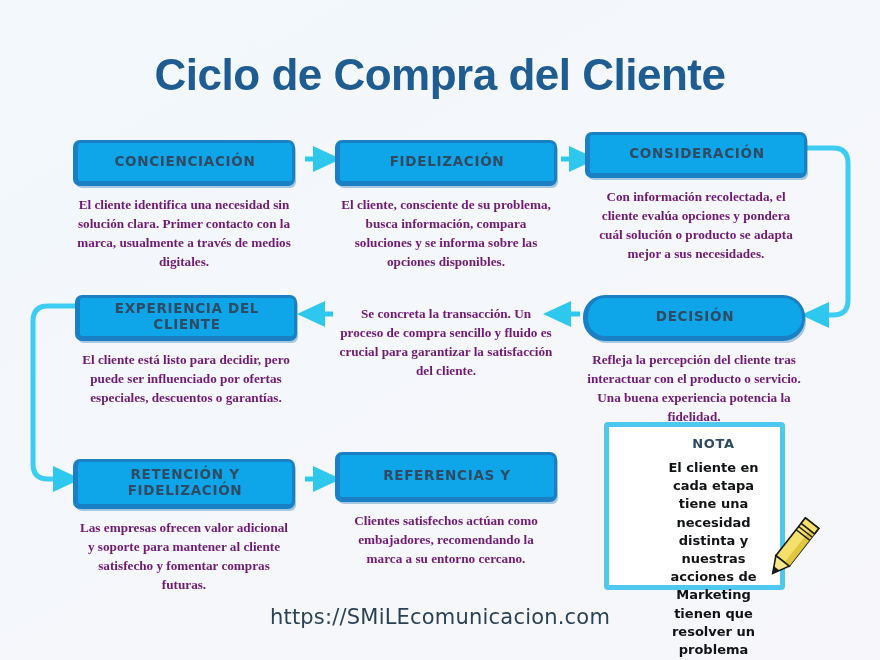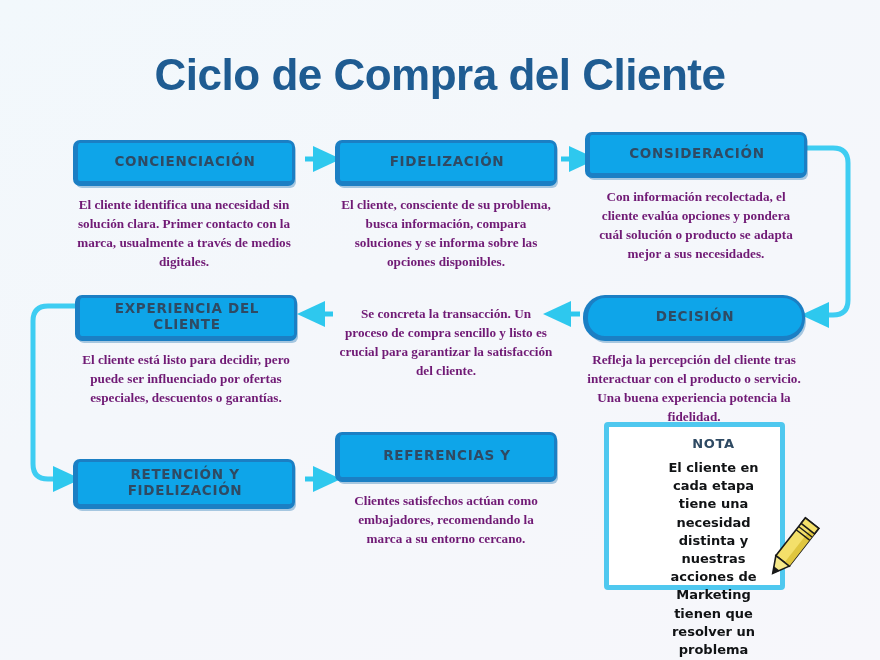--- a/index.html
+++ b/index.html
@@ -123,40 +123,41 @@
   </div>
 
   <div class="stage" style="left:75px;top:295px;width:222px;">
     <div class="stage-box" style="height:38px;border-radius:7px;">
       <span class="stage-title">EXPERIENCIA DEL CLIENTE</span>
     </div>
     <div class="stage-desc">El cliente está listo para decidir, pero puede ser influenciado por ofertas especiales, descuentos o garantías.</div>
   </div>
 
   <div class="stage" style="left:335px;top:295px;width:222px;">
-    <div class="stage-desc">Se concreta la transacción. Un proceso de compra sencillo y listo es crucial para garantizar la satisfacción del cliente.</div>
+    <div class="stage-desc">Se concreta la transacción. Un proceso de compra sencillo y fluido es crucial para garantizar la satisfacción del cliente.</div>
   </div>
 
   <div class="stage" style="left:583px;top:295px;width:222px;">
     <div class="stage-box" style="height:38px;border-radius:22px;">
       <span class="stage-title">DECISIÓN</span>
     </div>
     <div class="stage-desc">Refleja la percepción del cliente tras interactuar con el producto o servicio. Una buena experiencia potencia la fidelidad.</div>
   </div>
 
   <div class="stage" style="left:73px;top:459px;width:222px;">
     <div class="stage-box" style="height:42px;">
       <span class="stage-title">
         <span>RETENCIÓN Y</span><br>
         <span>FIDELIZACIÓN</span>
       </span>
     </div>
+    <div class="stage-desc">Las empresas ofrecen valor adicional y soporte para mantener al cliente satisfecho y fomentar compras futuras.</div>
   </div>
 
-  <div class="stage" style="left:335px;top:432px;width:222px;">
+  <div class="stage" style="left:335px;top:452px;width:222px;">
     <div class="stage-box" style="height:42px;">
       <span class="stage-title">
         <span>REFERENCIAS Y</span><br>
       </span>
     </div>
     <div class="stage-desc">Clientes satisfechos actúan como embajadores, recomendando la marca a su entorno cercano.</div>
   </div>
 
   <div class="note" style="left:604px;top:422px;width:181px;height:168px;">
     <div class="note-title">NOTA</div>
@@ -173,14 +174,15 @@
       <rect x="27" y="8" width="17" height="7" fill="#f4e06a" stroke="#1a1a1a" stroke-width="1.6"></rect>
       <line x1="27" y1="19" x2="44" y2="19" stroke="#1a1a1a" stroke-width="1.4"></line>
       <line x1="27" y1="23" x2="44" y2="23" stroke="#1a1a1a" stroke-width="1.4"></line>
 
       <path d="M27,56 L44,56 L35.5,72 Z" fill="#f6e889" stroke="#1a1a1a" stroke-width="1.6"></path>
 
       <path d="M31.5,65.5 L39.5,65.5 L35.5,72 Z" fill="#1a1a1a"></path>
     </g>
   </svg>
 
+  <div class="footer">https://SMiLEcomunicacion.com</div>
 
 </div>
 
 </body></html>

